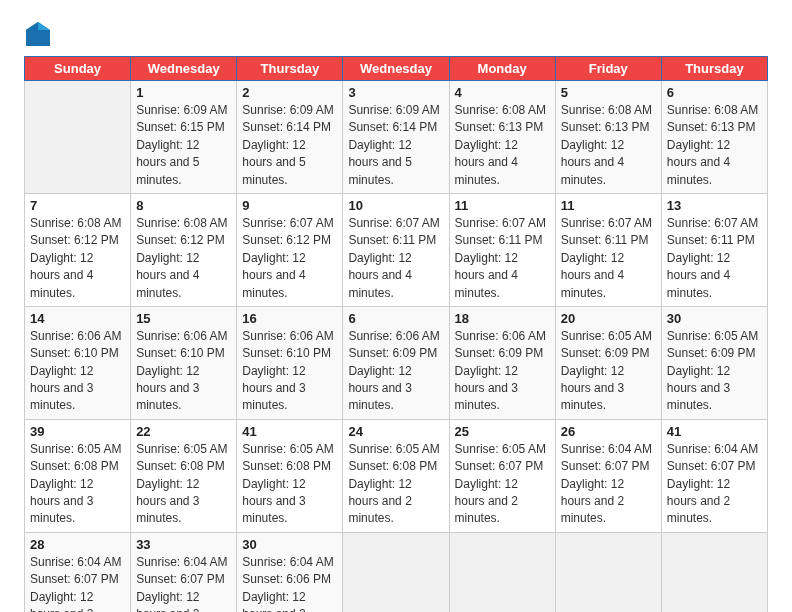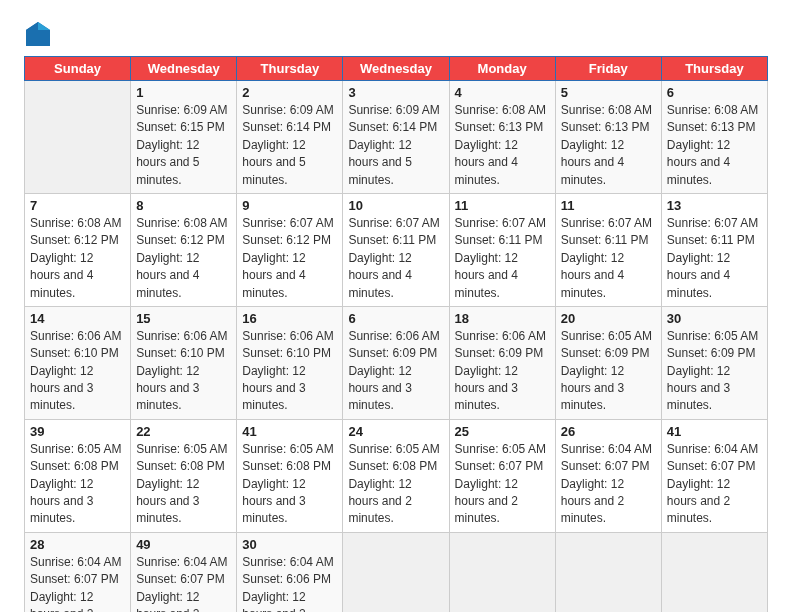--- a/index.html
+++ b/index.html
@@ -358,21 +358,21 @@
       <tr>
         <td>
           <span class="day-number">28</span>
           <div class="day-detail">
             <div>Sunrise: 6:04 AM</div>
             <div>Sunset: 6:07 PM</div>
             <div>Daylight: 12 hours and 2 minutes.</div>
           </div>
         </td>
         <td>
-          <span class="day-number">49</span>
+          <span class="day-number">33</span>
           <div class="day-detail">
             <div>Sunrise: 6:04 AM</div>
             <div>Sunset: 6:07 PM</div>
             <div>Daylight: 12 hours and 2 minutes.</div>
           </div>
         </td>
         <td>
           <span class="day-number">30</span>
           <div class="day-detail">
             <div>Sunrise: 6:04 AM</div>

